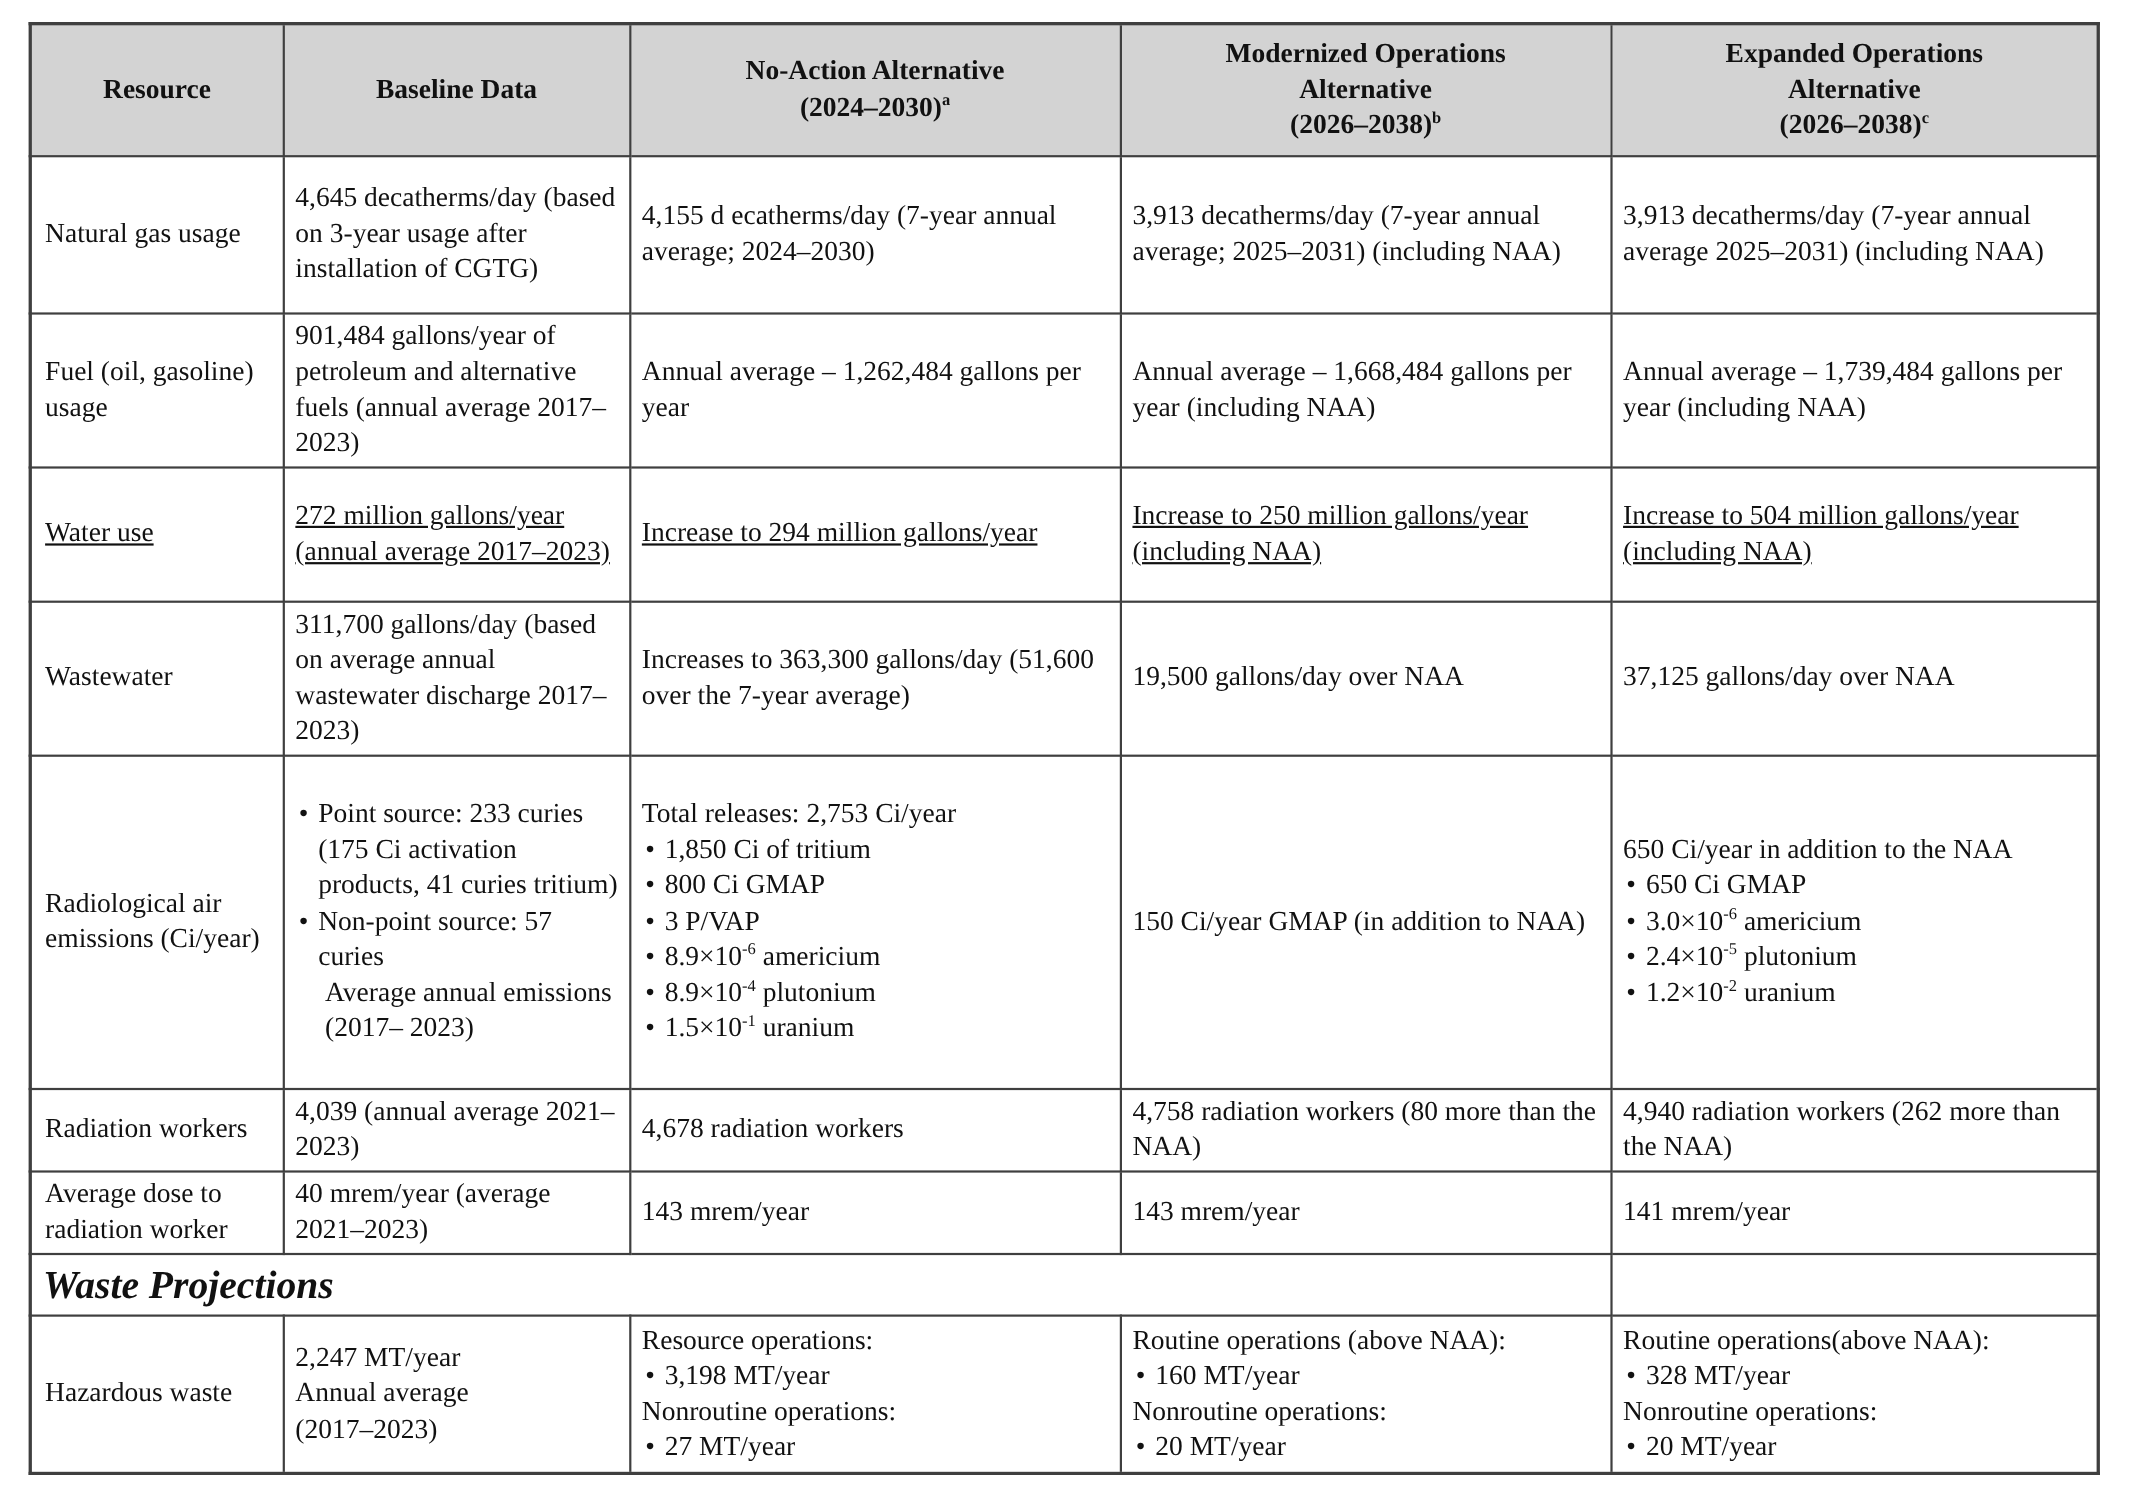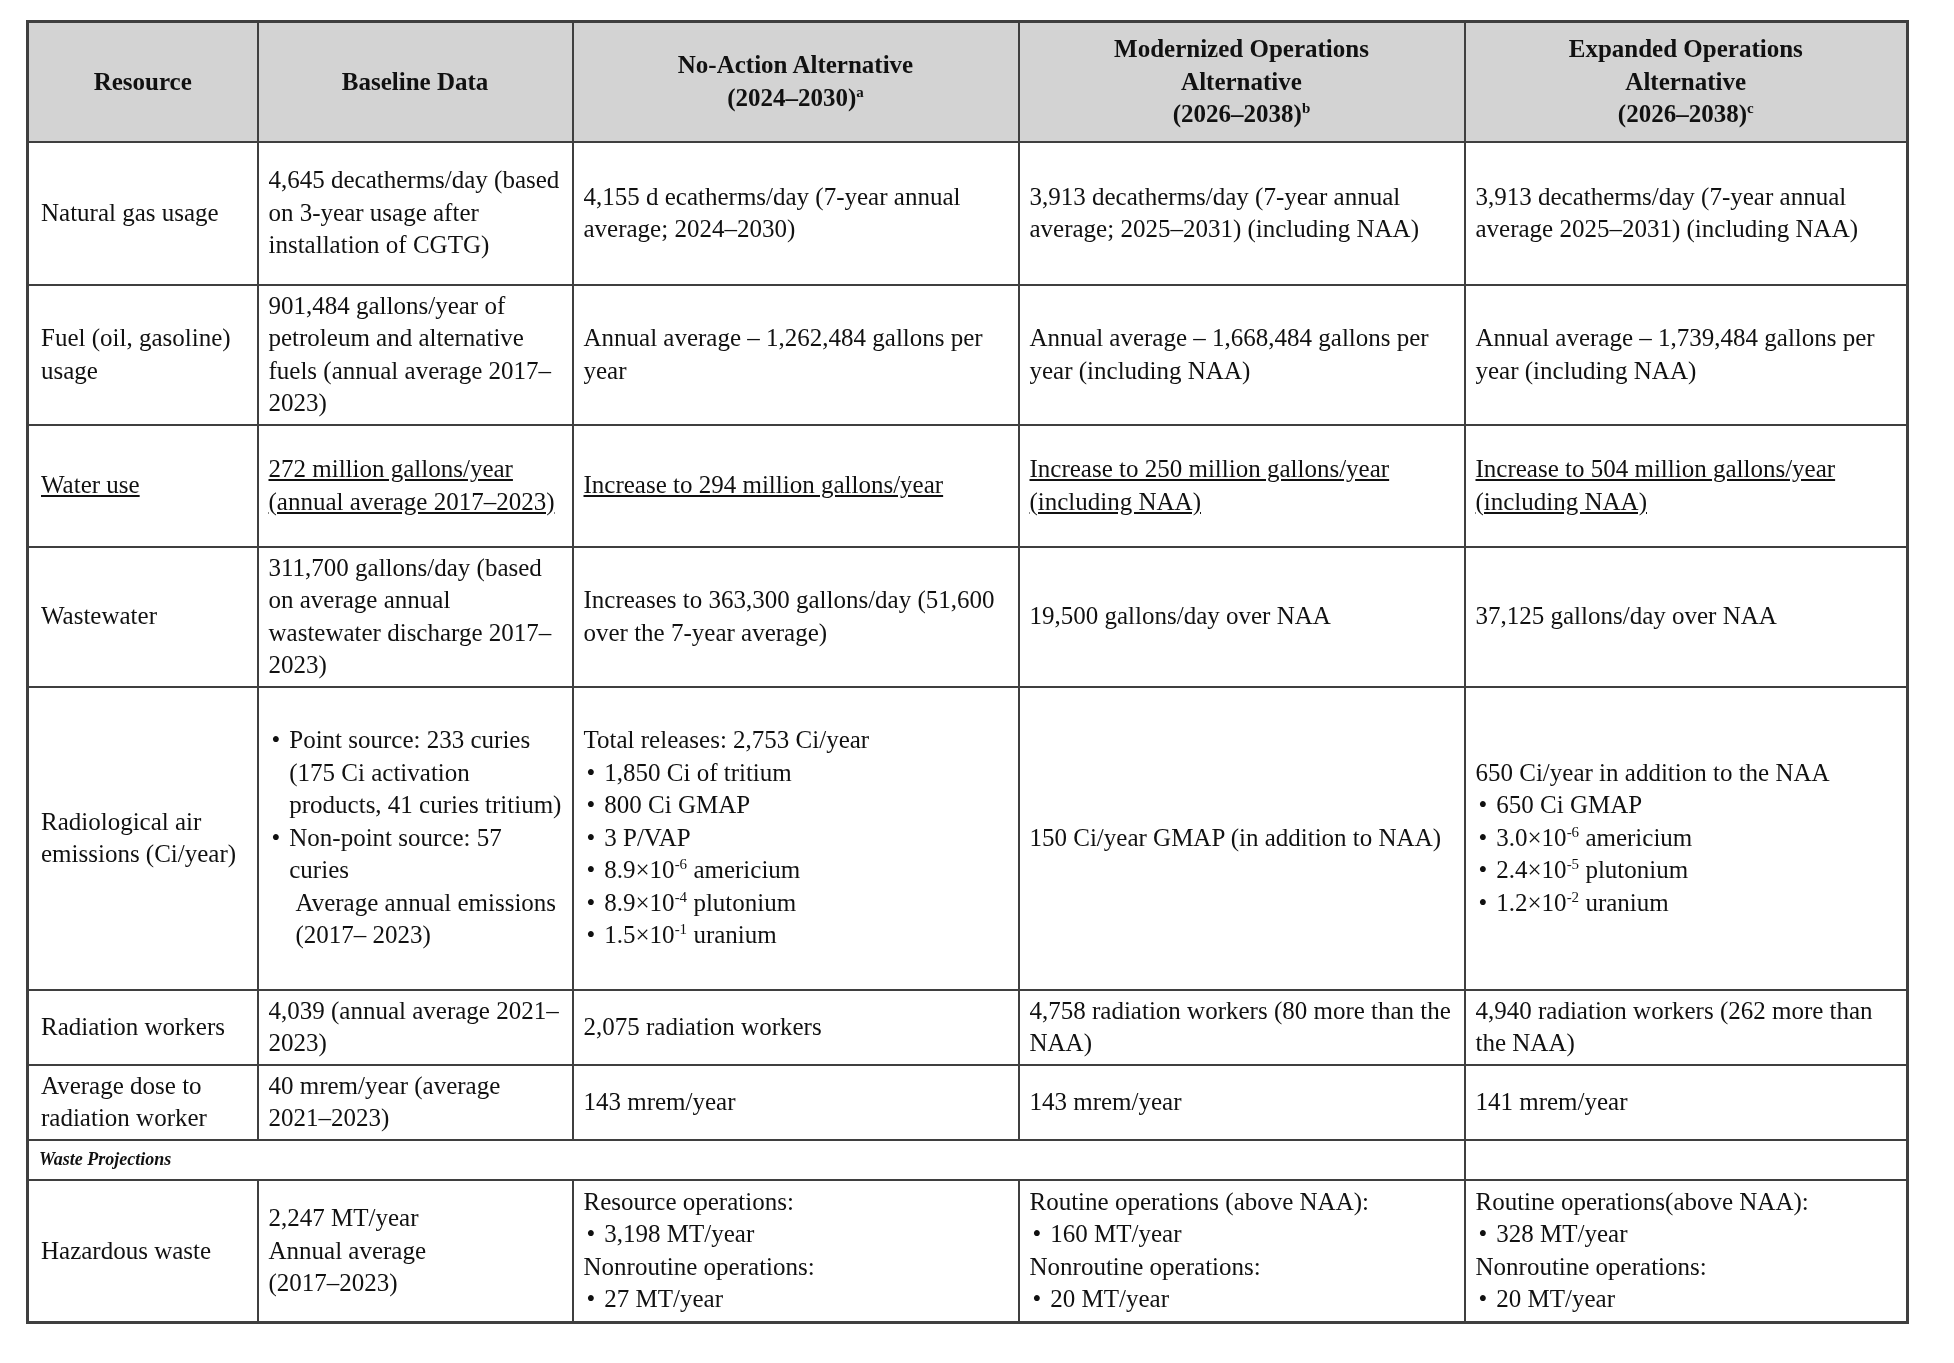--- a/index.html
+++ b/index.html
@@ -44,21 +44,21 @@
   tr.r8{height:40px;}
   tr.r9{height:143px;}
   
   .li{display:flex;align-items:flex-start;}
   .li::before{content:"\2022";flex:0 0 auto;margin:0 9px 0 3px;}
   .note{margin-left:27px;}
   .indent{padding-left:24px;}
   .section-cell{
     font-weight:bold;
     font-style:italic;
-    font-size:18px;
+    font-size:36px;
     padding-left:12px;
   }
   .nw{white-space:normal;}
 </style>
 </head>
 <body>
 
 <table class="tbl">
   <colgroup>
     <col style="width:230px">
@@ -154,21 +154,21 @@
           </div>
       <div class="li">
             <span class="nw"><span>1.2×10</span><sup>-2</sup><span> uranium</span></span>
           </div>
     </td>
   </tr>
 
   <tr class="r6">
     <td class="rescol">Radiation workers</td>
     <td>4,039 (annual average 2021–2023)</td>
-    <td class="indent">2,075 radiation workers</td>
+    <td class="indent">4,678 radiation workers</td>
     <td class="indent">4,758 radiation workers (80 more than the NAA)</td>
     <td class="indent">4,940 radiation workers (262 more than the NAA)</td>
   </tr>
 
   <tr class="r7">
     <td class="rescol">Average dose to radiation worker</td>
     <td>40 mrem/year (average 2021–2023)</td>
     <td>143 mrem/year</td>
     <td>143 mrem/year</td>
     <td>141 mrem/year</td>

